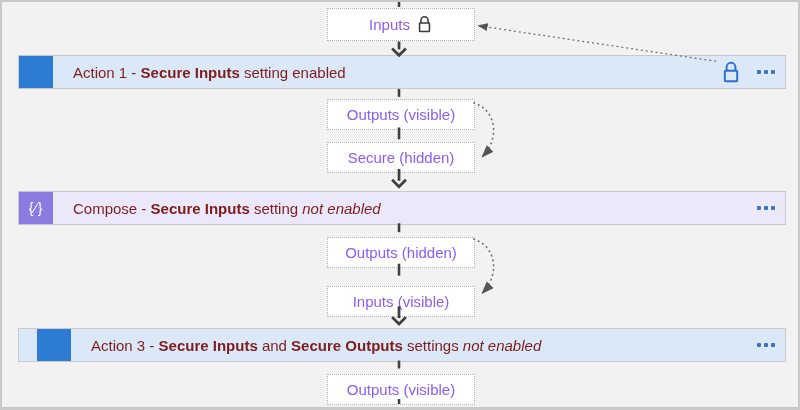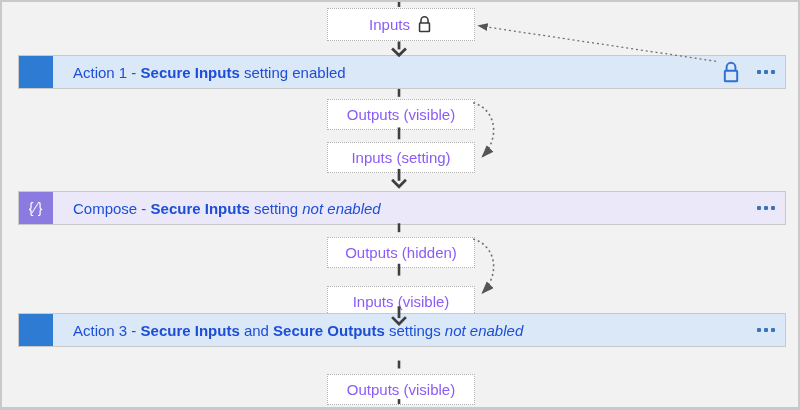--- a/index.html
+++ b/index.html
@@ -36,21 +36,21 @@
   }
   .bar.action  { background:#dbe8f7; }
   .bar.compose { background:#ebe9f9; }
   .bar-icon {
     width:34px; height:100%; flex:none;
     display:flex; align-items:center; justify-content:center;
     color:#ffffff; font-size:15px; font-weight:bold; letter-spacing:1px;
   }
   .bar.action  .bar-icon { background:#2e7bd3; }
   .bar.compose .bar-icon { background:#8b7ae0; }
-  .bar-title { margin-left:20px; font-size:15px; color:#1d4ed8; white-space:nowrap; }
+  .bar-title { margin-left:20px; font-size:15px; color:#7f1d1d; white-space:nowrap; }
   .bar-right {
     position:absolute; right:10px; top:0; height:100%;
     display:flex; align-items:center; gap:14px;
   }
   .dots { display:flex; gap:3px; align-items:center; }
   .dots i { width:4px; height:4px; background:#3c74bc; border-radius:1px; display:block; }
   .lock-svg { display:block; }
 </style>
 </head>
 <body>
@@ -112,21 +112,21 @@
           <i></i>
           <i></i>
         </span>
     </div>
   </div>
 
   <div class="io" style="top:97px;">
     <span>Outputs (visible)</span>
   </div>
   <div class="io" style="top:140px;">
-    <span>Inputs (setting)</span>
+    <span>Secure (hidden)</span>
   </div>
 
   <div class="bar compose" style="top:189px;">
     <div class="bar-icon">
       <span style="font-weight:normal; font-size:14px;">{∕}</span>
     </div>
     <div class="bar-title"><span>Compose - </span><span style="font-weight: bold;">Secure Inputs</span><span> setting </span><span style="font-style: italic;">not enabled</span></div>
     <div class="bar-right">
       <span class="dots">
           <i></i>
@@ -136,21 +136,21 @@
     </div>
   </div>
 
   <div class="io" style="top:235px;text-align:right;">
     <span>Outputs (hidden)</span>
   </div>
   <div class="io" style="top:284px;">
     <span>Inputs (visible)</span>
   </div>
 
-  <div class="bar action" style="top:311px;">
+  <div class="bar action" style="top:326px;padding-left:18px;">
     <div class="bar-icon"></div>
     <div class="bar-title"><span>Action 3 - </span><span style="font-weight: bold;">Secure Inputs</span><span> and </span><span style="font-weight: bold;">Secure Outputs</span><span> settings </span><span style="font-style: italic;">not enabled</span></div>
     <div class="bar-right">
       <span class="dots">
           <i></i>
           <i></i>
           <i></i>
         </span>
     </div>
   </div>

